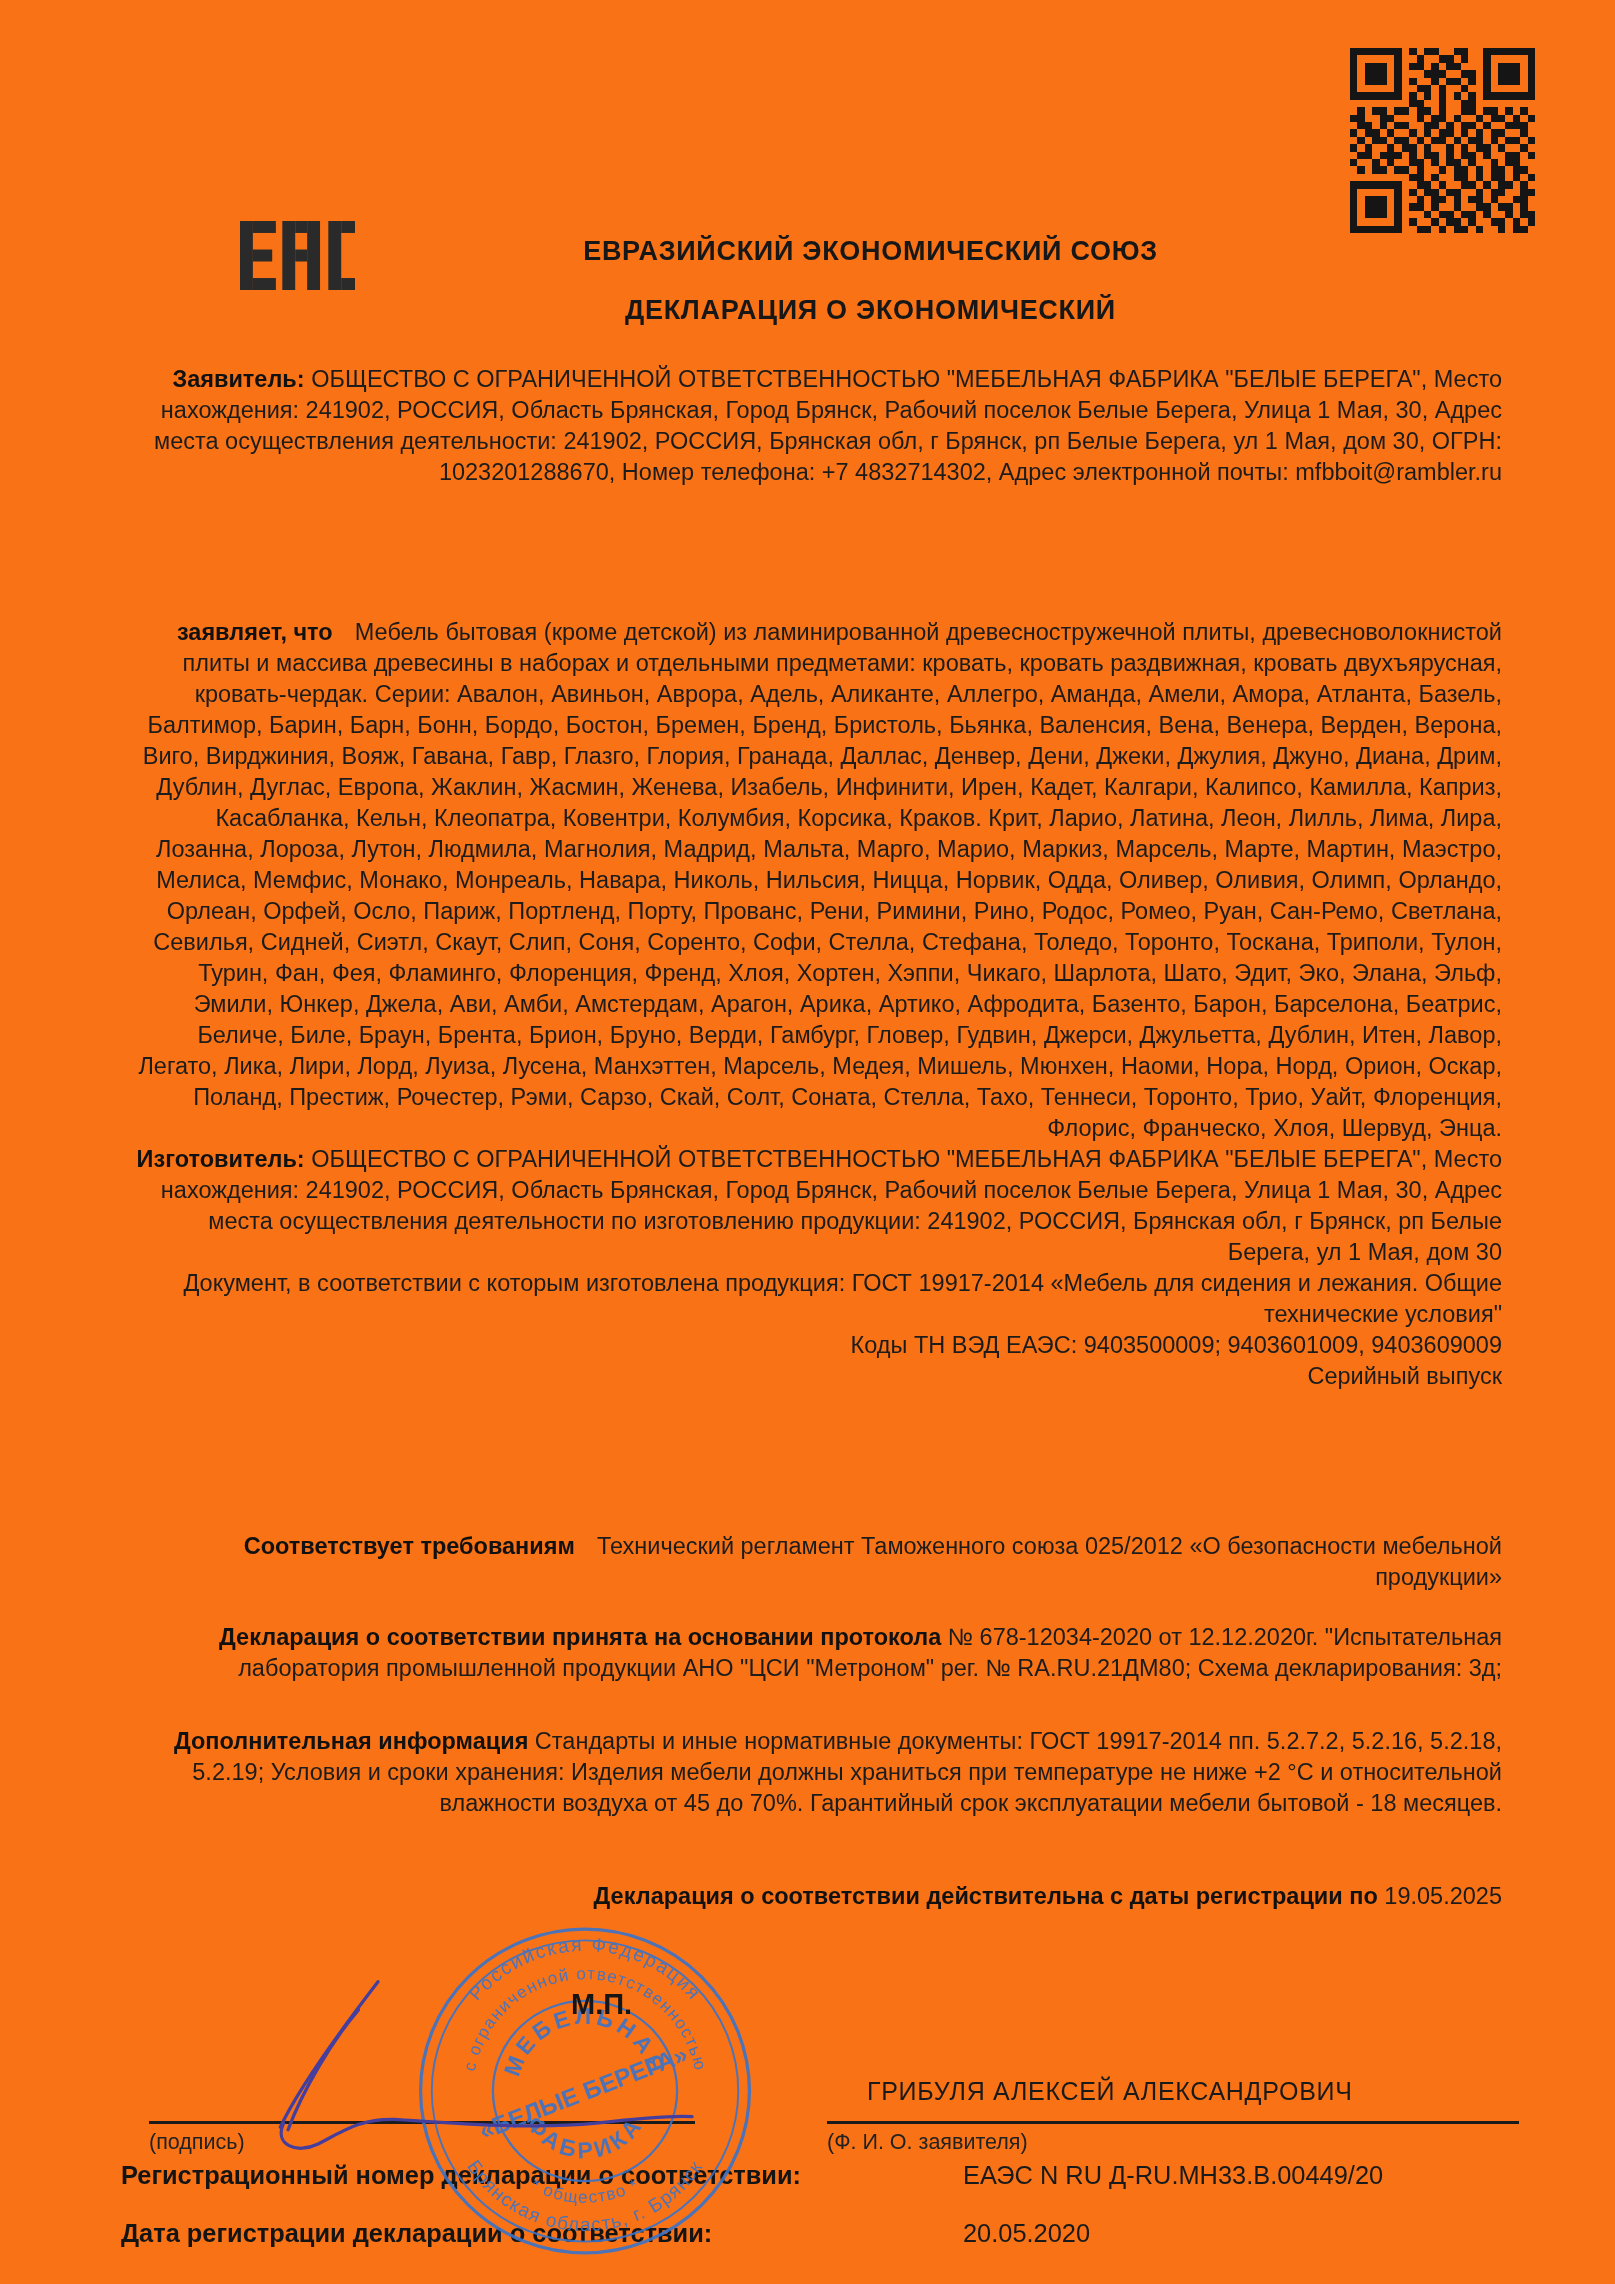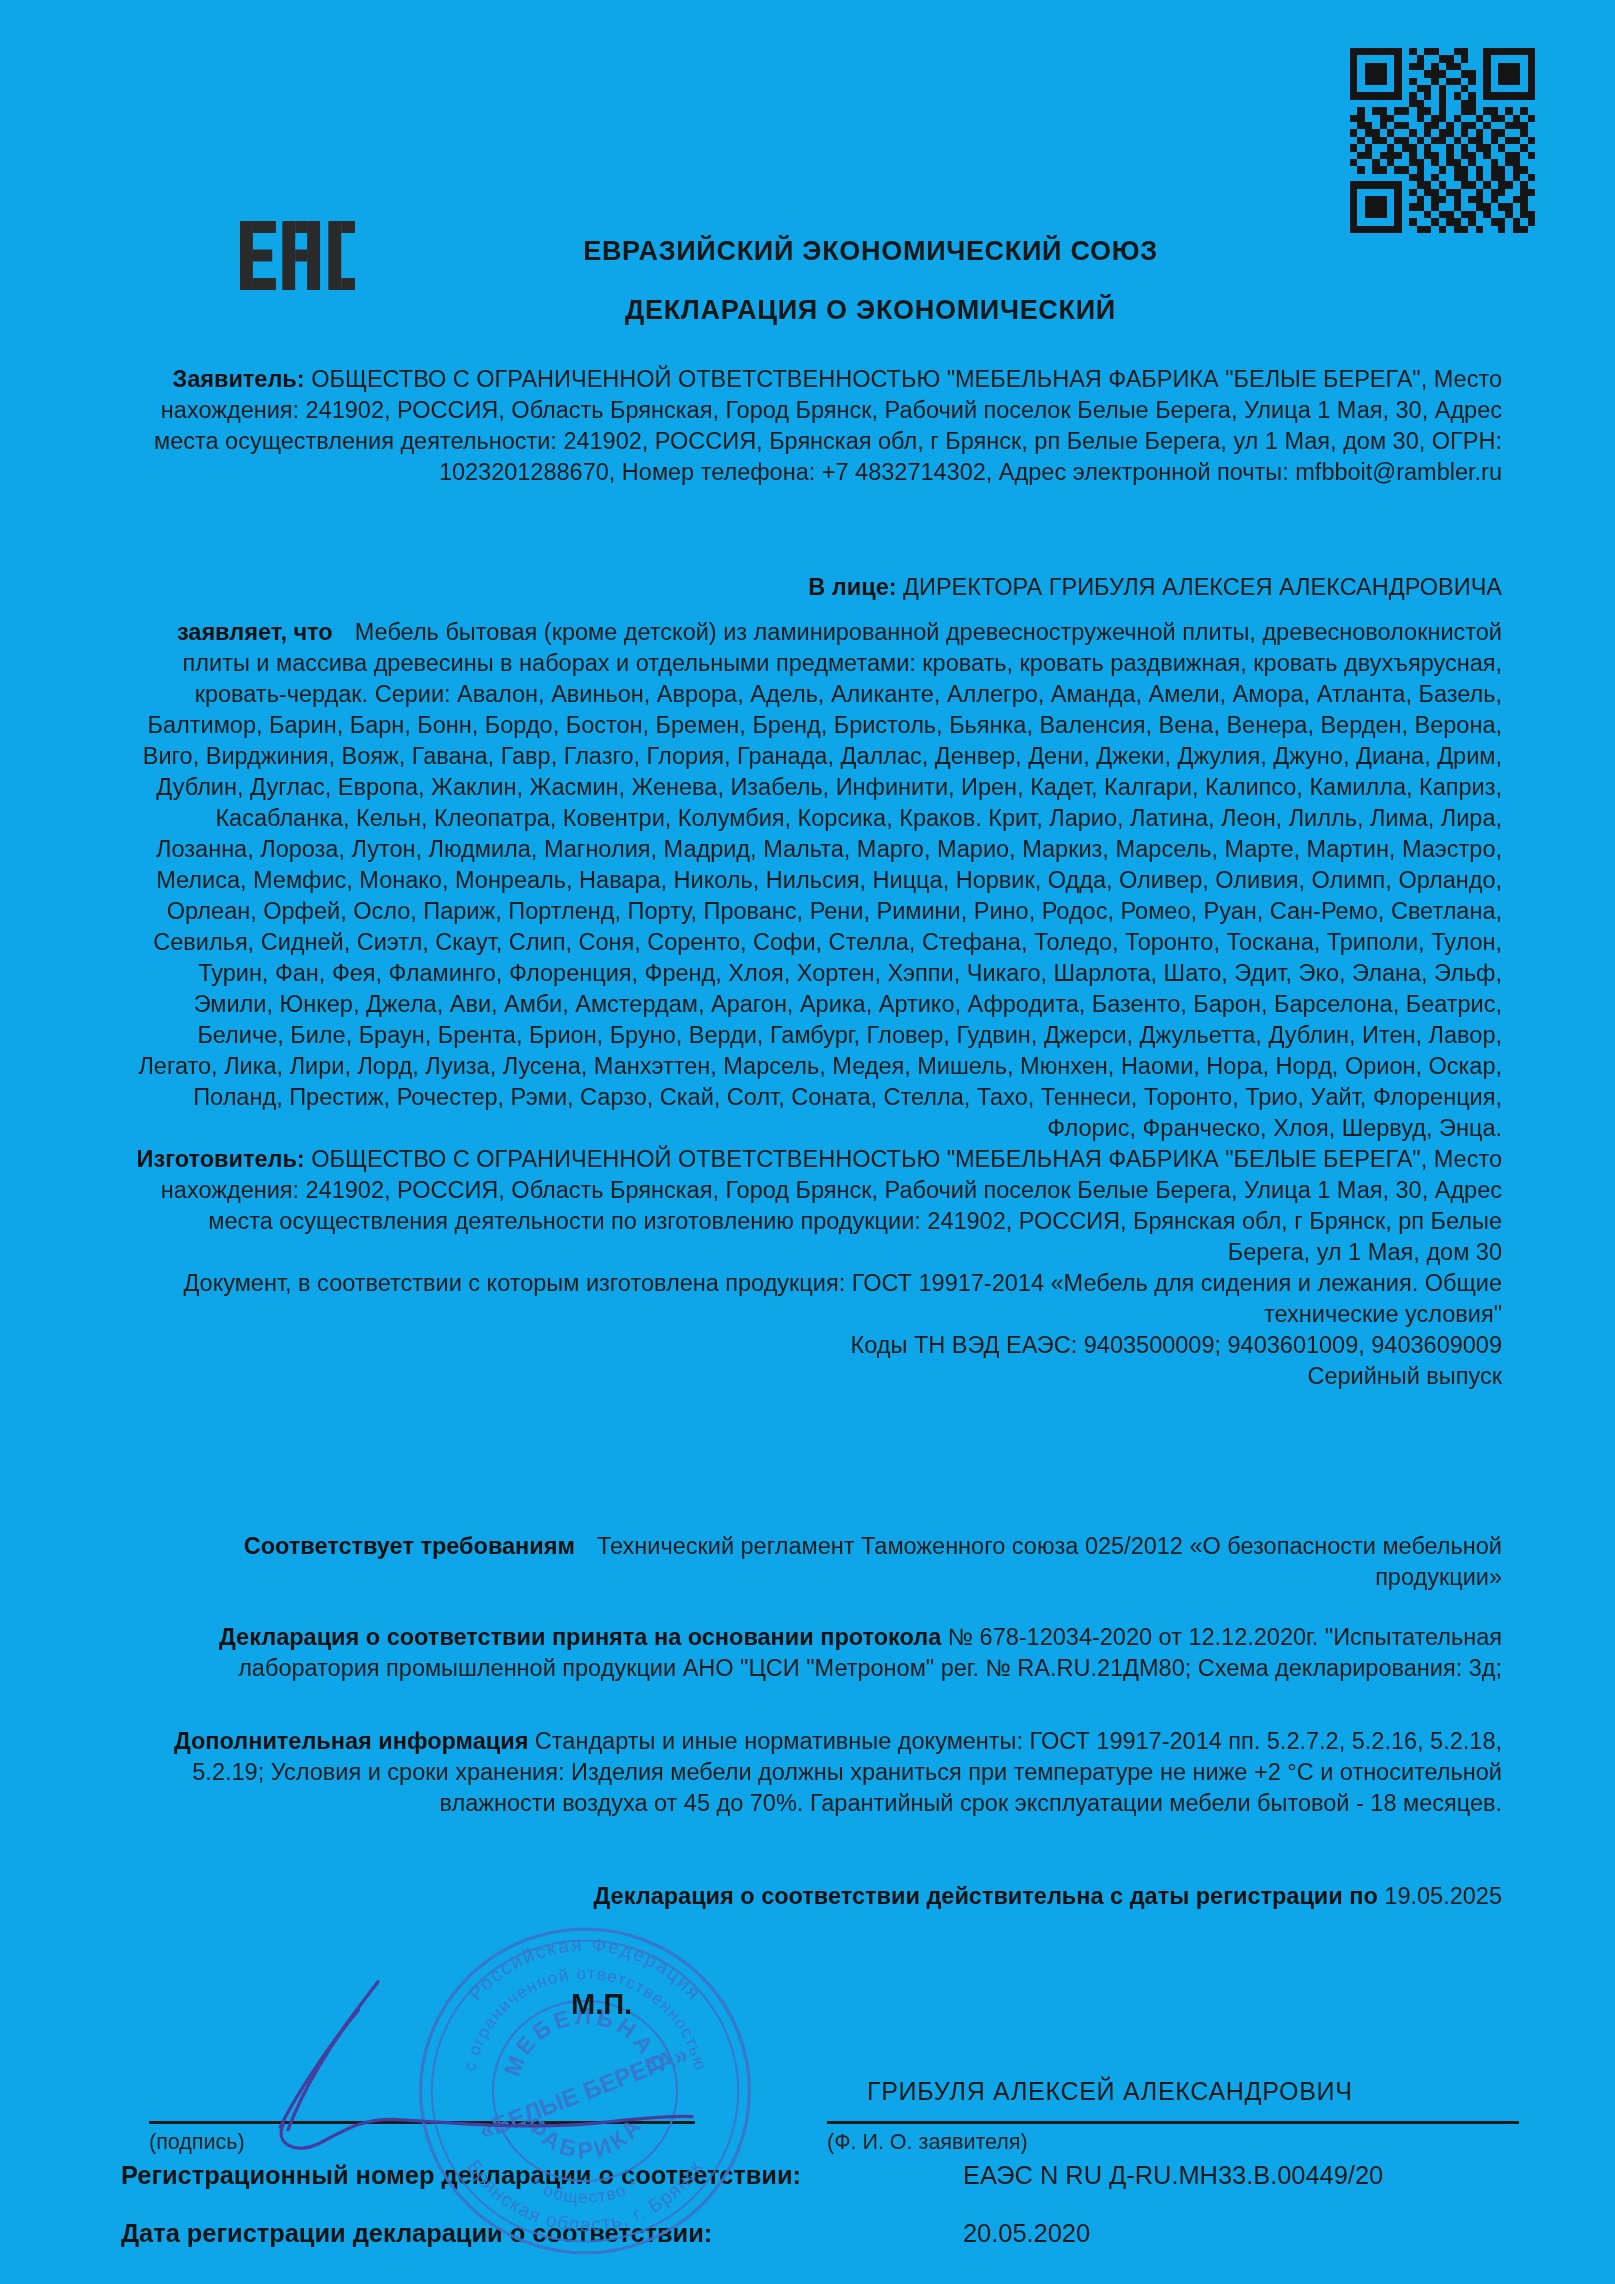--- a/index.html
+++ b/index.html
@@ -1,19 +1,19 @@
 <!DOCTYPE html>
 <html style="font-size:10.4px"><head>
 <meta charset="utf-8">
 <style>
   html,body{margin:0;padding:0;background:#e8e8e8;}
   .page{
     position:relative;
     width:1616px;height:2284px;
-    background:#0ea5e9;
+    background:#f97316;
     font-family:"Liberation Sans","DejaVu Sans",sans-serif;
     color:#1e1e1e;
     overflow:hidden;
   }
   
   .eac-logo{position:absolute;left:240px;top:206px;width:115px;height:99px;}
   .qr{position:absolute;left:1350px;top:48px;width:185px;height:185px;
       display:grid;grid-template-columns:repeat(25,1fr);grid-template-rows:repeat(25,1fr);}
   .qm{background:transparent;}
   .qm.on{background:#151515;}
@@ -703,21 +703,20 @@
       <div class="qm on"></div>
       <div class="qm on"></div>
       <div class="qm"></div>
     </div>
 
   <div class="title1">ЕВРАЗИЙСКИЙ ЭКОНОМИЧЕСКИЙ СОЮЗ</div>
   <div class="title2">ДЕКЛАРАЦИЯ О ЭКОНОМИЧЕСКИЙ</div>
 
   <p class="para applicant"><b class="lead">Заявитель:</b><span> ОБЩЕСТВО С ОГРАНИЧЕННОЙ ОТВЕТСТВЕННОСТЬЮ "МЕБЕЛЬНАЯ ФАБРИКА "БЕЛЫЕ БЕРЕГА", Место нахождения: 241902, РОССИЯ, Область Брянская, Город Брянск, Рабочий поселок Белые Берега, Улица 1 Мая, 30, Адрес места осуществления деятельности: 241902, РОССИЯ, Брянская обл, г Брянск, рп Белые Берега, ул 1 Мая, дом 30, ОГРН: 1023201288670, Номер телефона: +7 4832714302, Адрес электронной почты: mfbboit@rambler.ru</span></p>
 
-  <p class="para person"><b class="lead">В лице:</b><span> ДИРЕКТОРА ГРИБУЛЯ АЛЕКСЕЯ АЛЕКСАНДРОВИЧА</span></p>
 
   <div class="para main-block">
     <p><b class="lead gap">заявляет, что</b><span> Мебель бытовая (кроме детской) из ламинированной древесностружечной плиты, древесноволокнистой плиты и массива древесины  в наборах и отдельными предметами: кровать, кровать раздвижная, кровать двухъярусная, кровать-чердак. Серии: Авалон, Авиньон, Аврора, Адель, Аликанте, Аллегро, Аманда, Амели, Амора, Атланта, Базель, Балтимор, Барин, Барн, Бонн, Бордо, Бостон, Бремен, Бренд, Бристоль, Бьянка, Валенсия, Вена, Венера, Верден, Верона, Виго, Вирджиния, Вояж, Гавана, Гавр, Глазго, Глория, Гранада, Даллас, Денвер, Дени, Джеки, Джулия, Джуно, Диана, Дрим, Дублин, Дуглас, Европа, Жаклин, Жасмин, Женева, Изабель, Инфинити, Ирен, Кадет, Калгари, Калипсо, Камилла, Каприз, Касабланка, Кельн, Клеопатра, Ковентри, Колумбия, Корсика, Краков. Крит, Ларио, Латина, Леон, Лилль, Лима, Лира, Лозанна, Лороза, Лутон, Людмила, Магнолия, Мадрид, Мальта, Марго, Марио, Маркиз, Марсель, Марте, Мартин, Маэстро, Мелиса, Мемфис, Монако, Монреаль, Навара, Николь, Нильсия, Ницца, Норвик, Одда, Оливер, Оливия, Олимп, Орландо, Орлеан, Орфей, Осло, Париж, Портленд, Порту, Прованс, Рени, Римини, Рино, Родос, Ромео, Руан, Сан-Ремо, Светлана, Севилья, Сидней, Сиэтл, Скаут, Слип, Соня, Соренто, Софи, Стелла, Стефана, Толедо, Торонто, Тоскана, Триполи, Тулон, Турин, Фан, Фея, Фламинго, Флоренция, Френд, Хлоя, Хортен, Хэппи, Чикаго, Шарлота, Шато, Эдит, Эко, Элана, Эльф, Эмили, Юнкер, Джела, Ави, Амби, Амстердам, Арагон, Арика, Артико, Афродита, Базенто, Барон, Барселона, Беатрис, Беличе, Биле, Браун, Брента, Брион, Бруно, Верди, Гамбург, Гловер, Гудвин, Джерси, Джульетта, Дублин, Итен, Лавор, Легато, Лика, Лири, Лорд, Луиза, Лусена, Манхэттен, Марсель, Медея, Мишель, Мюнхен, Наоми, Нора, Норд, Орион, Оскар, Поланд, Престиж, Рочестер, Рэми, Сарзо, Скай, Солт, Соната, Стелла, Тахо, Теннеси, Торонто, Трио, Уайт, Флоренция, Флорис, Франческо, Хлоя, Шервуд, Энца.</span></p>
     <p><b class="lead">Изготовитель:</b><span> ОБЩЕСТВО С ОГРАНИЧЕННОЙ ОТВЕТСТВЕННОСТЬЮ "МЕБЕЛЬНАЯ ФАБРИКА "БЕЛЫЕ БЕРЕГА", Место нахождения: 241902, РОССИЯ, Область Брянская, Город Брянск, Рабочий поселок Белые Берега, Улица 1 Мая, 30, Адрес места осуществления деятельности по изготовлению продукции: 241902, РОССИЯ, Брянская обл, г Брянск, рп Белые Берега, ул 1 Мая, дом 30</span></p>
     <p>Документ, в соответствии с которым изготовлена продукция: ГОСТ 19917-2014 «Мебель для сидения и лежания. Общие технические условия"</p>
     <p>Коды ТН ВЭД ЕАЭС: 9403500009; 9403601009, 9403609009</p>
     <p>Серийный выпуск</p>
   </div>
 
   <p class="para requirements"><b class="lead gap">Соответствует требованиям</b><span> Технический регламент Таможенного союза 025/2012 «О безопасности мебельной продукции»</span></p>

